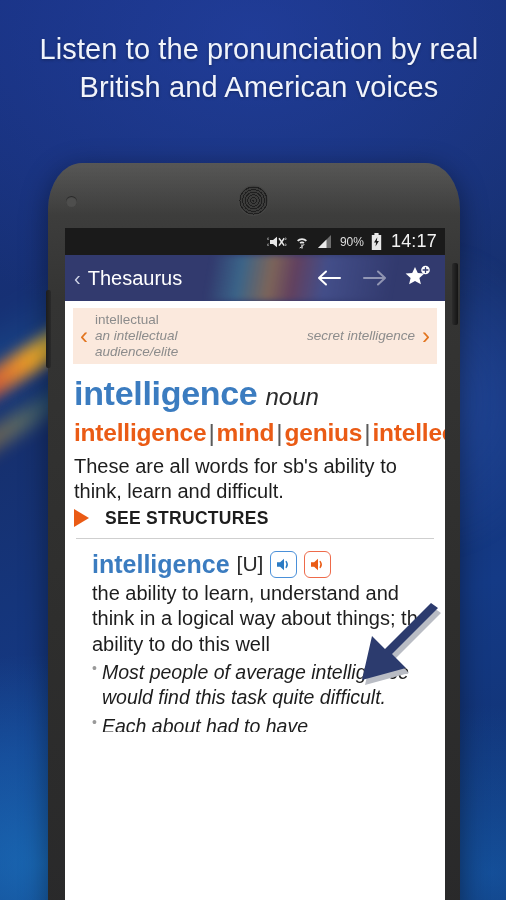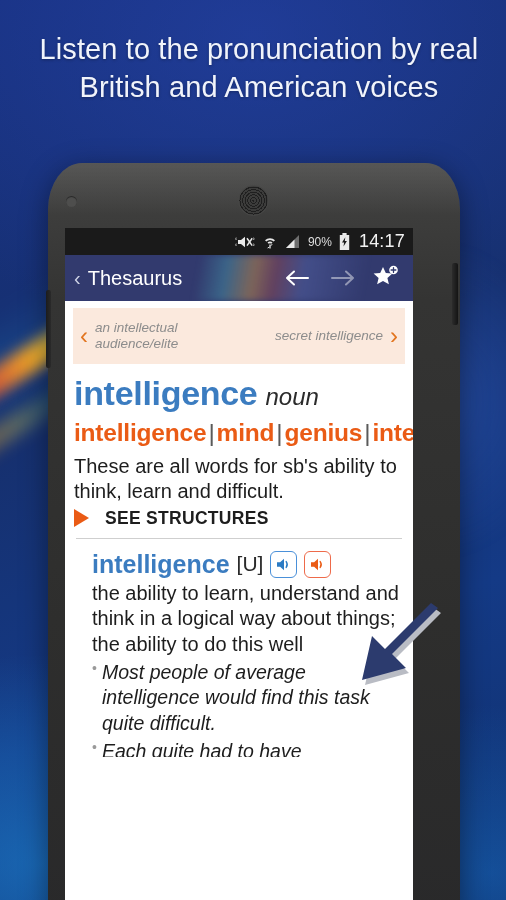--- a/index.html
+++ b/index.html
@@ -100,21 +100,21 @@
   .btn-right{
     position:absolute; left:452px; top:263px; width:6px; height:62px;
     background:linear-gradient(90deg,#2c2c2c,#141414);
     border-radius:2px; z-index:7;
   }
 
   
   .screen{
     position:absolute;
     left:65px; top:228px;
-    width:348px; height:672px;
+    width:380px; height:672px;
     background:#ffffff;
     overflow:hidden;
     z-index:5;
   }
 
   
   .statusbar{
     height:27px; background:#1a1a1a; color:#e9e9e9;
     display:flex; align-items:center; justify-content:flex-end;
     gap:7px; padding:0 8px 0 0;
@@ -325,20 +325,21 @@
           <circle cx="21.5" cy="5" r="4.3" fill="#ffffff"></circle>
           <path d="M21.5 2.6v4.8M19.1 5h4.8" stroke="#323a6e" stroke-width="1.3" stroke-linecap="round"></path>
         </svg>
       </span>
     </div>
   </div>
 
   <div class="crumbs">
     <span class="crumb-chev">‹</span>
     <div class="crumb left">
+      <div class="crumb-word">intellectual</div>
       <div class="crumb-sub">an intellectual audience/elite</div>
     </div>
     <div class="crumb right">
       <div class="crumb-sub">secret intelligence</div>
     </div>
     <span class="crumb-chev">›</span>
   </div>
 
   <div class="content">
 
@@ -373,21 +374,21 @@
         <svg width="17" height="15" viewBox="0 0 17 15">
           <path d="M2 5.2h3.1L9 1.8v11.4L5.1 9.8H2z" fill="#ea5b15"></path>
           <path d="M11.2 4.6q2.1 2.9 0 5.8" stroke="#ea5b15" stroke-width="1.4" fill="none" stroke-linecap="round"></path>
         </svg>
       </span>
     </div>
 
     <div class="sense-def">the ability to learn, understand and think in a logical way about things; the ability to do this well</div>
 
     <div class="example">Most people of average intelligence would find this task quite difficult.</div>
-    <div class="example clipped">Each quite had to have</div>
+    <div class="example clipped">Each about had to have</div>
   </div>
 </div>
 
 <div class="annot-arrow">
   <svg width="96" height="96" viewBox="0 0 96 96">
     <g transform="translate(3,5)">
       <path d="M86 6 L40 52 L54 66 L10 78 L20 34 L33 47 L79 1 Z" fill="#b9bcc4"></path>
     </g>
     <path d="M86 6 L40 52 L54 66 L10 78 L20 34 L33 47 L79 1 Z" fill="#2c3b6e"></path>
   </svg>

